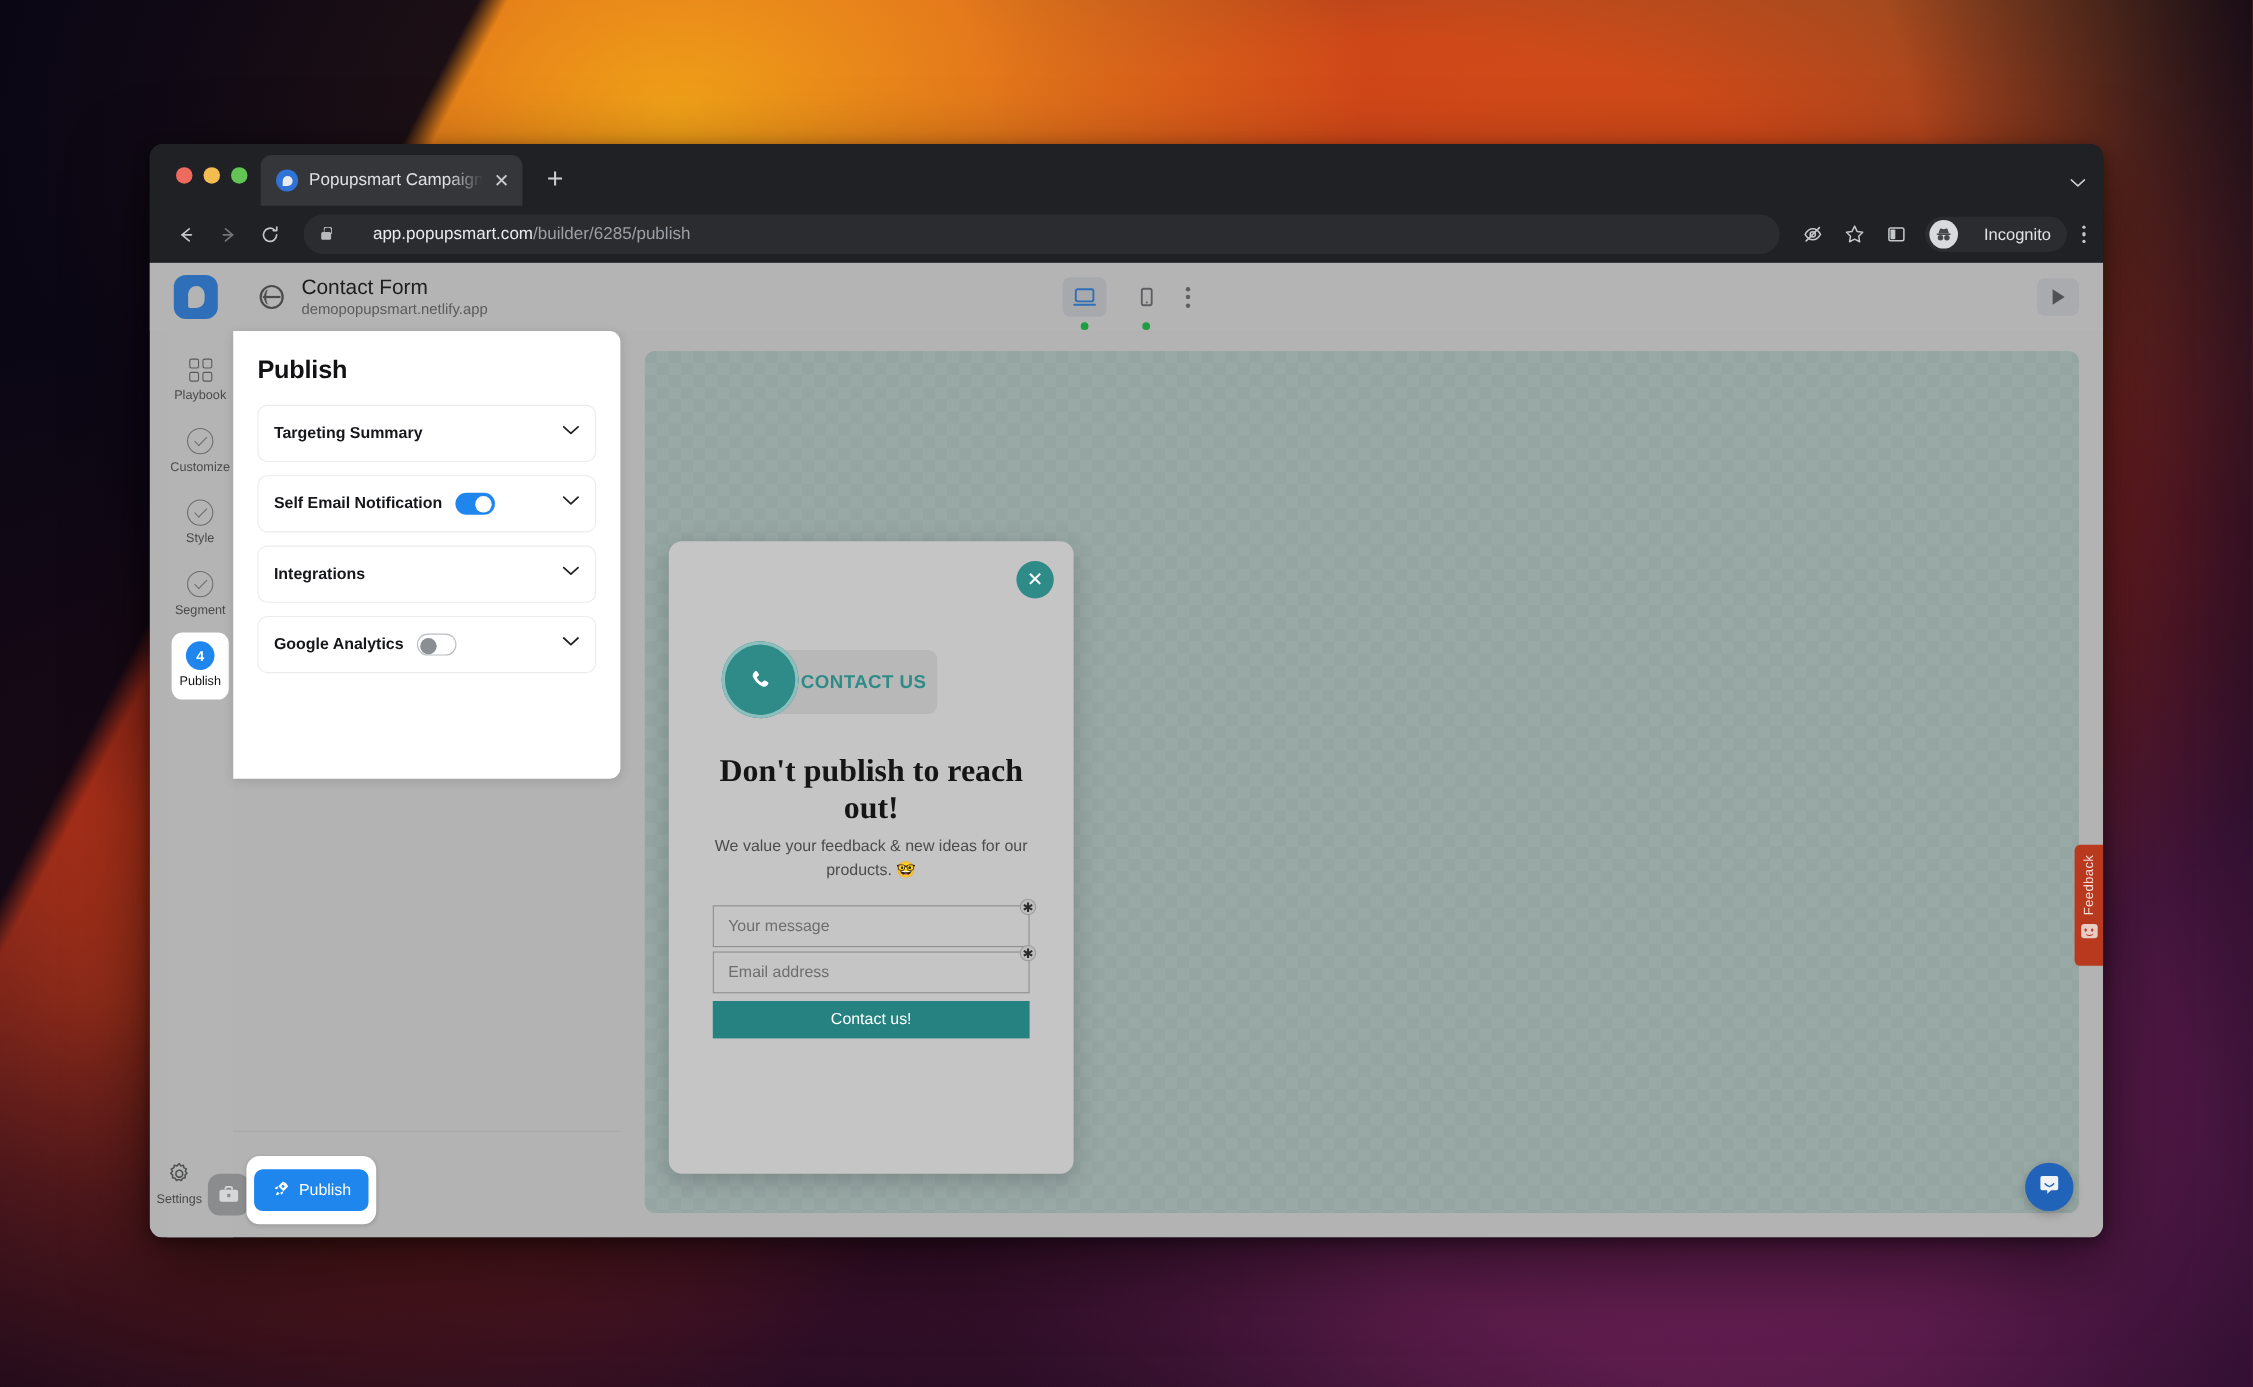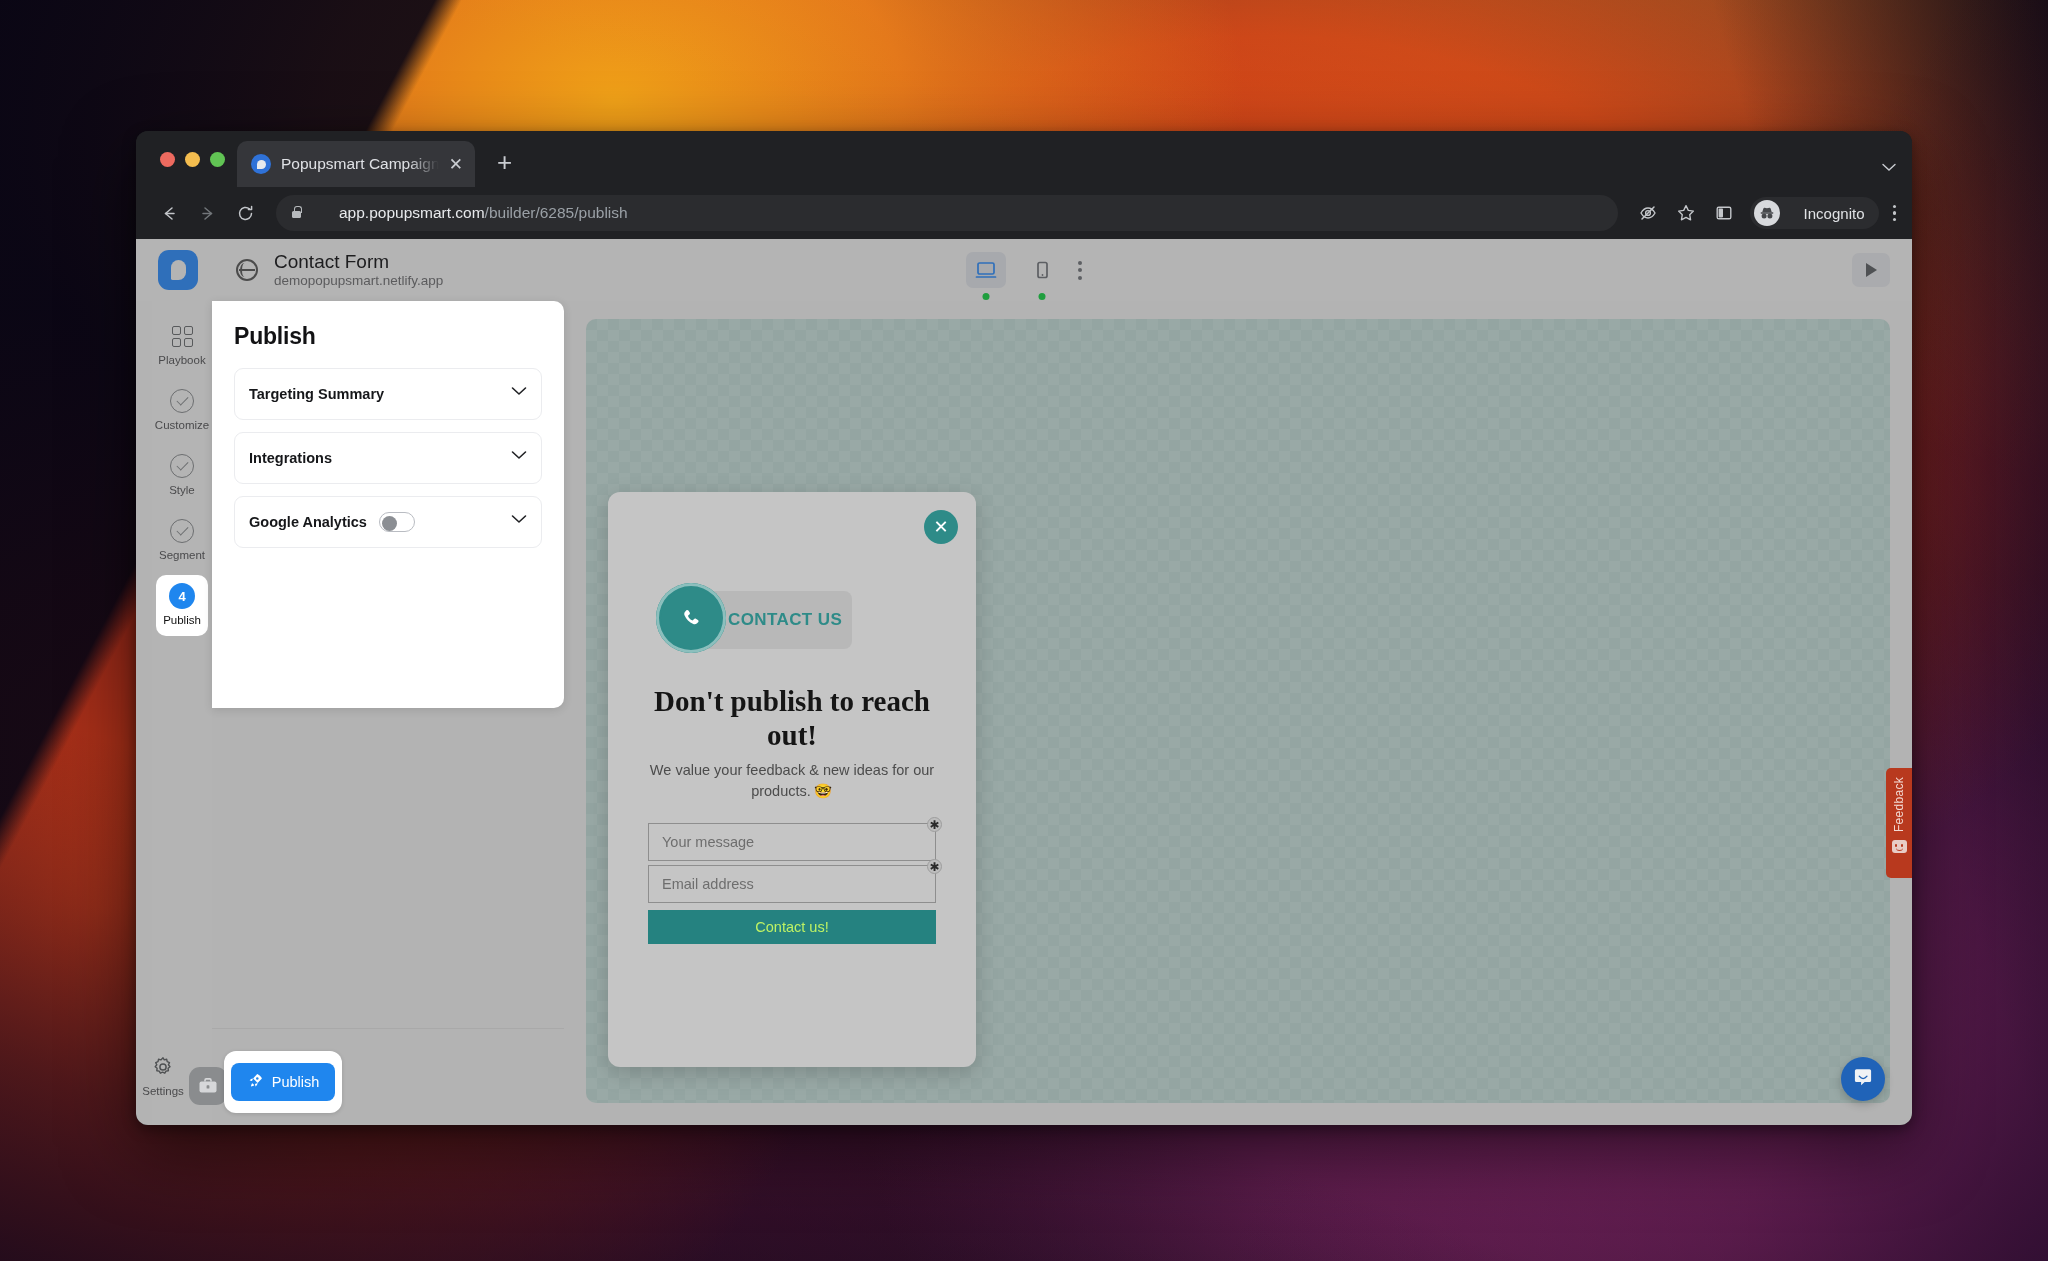--- a/index.html
+++ b/index.html
@@ -283,21 +283,21 @@
   }
   .field.f1 { top: 331px; }
   .field.f2 { top: 373px; }
   .req {
     position:absolute; right: -7px; top: -7px; width: 15px; height: 15px; border-radius: 50%;
     background: #bdbdbd; color: #2b2b2b; font-size: 12px; display:flex; align-items:center; justify-content:center;
     border: 1px solid #9d9d9d; line-height: 1;
   }
   .cta {
     position:absolute; left: 40px; top: 418px; width: 288px; height: 34px;
-    background: #258280; color: #bef264; font-size: 14.5px;
+    background: #258280; color: #ffffff; font-size: 14.5px;
     display:flex; align-items:center; justify-content:center;
   }
 
   
   .feedback {
     position: absolute; right: 0; top: 467px; width: 26px; height: 110px;
     background: #b8391e; border-radius: 5px 0 0 5px;
     display: flex; flex-direction: column; align-items: center; justify-content: flex-start;
     padding-top: 9px; gap: 8px; z-index: 30;
   }
@@ -528,20 +528,31 @@
           <div class="acc">
             <span class="acc-label">Targeting Summary</span>
             <span class="chev">
               <svg width="16" height="10" viewBox="0 0 16 10">
                   <path d="M1.5 2 L8 8 L14.5 2" stroke="#202124" stroke-width="1.6" fill="none" stroke-linecap="round" stroke-linejoin="round"></path>
                 </svg>
             </span>
           </div>
 
 
+          <div class="acc">
+            <span class="acc-label">Self Email Notification</span>
+            <span class="toggle on">
+                <span class="knob"></span>
+              </span>
+            <span class="chev">
+              <svg width="16" height="10" viewBox="0 0 16 10">
+                  <path d="M1.5 2 L8 8 L14.5 2" stroke="#202124" stroke-width="1.6" fill="none" stroke-linecap="round" stroke-linejoin="round"></path>
+                </svg>
+            </span>
+          </div>
 
           <div class="acc">
             <span class="acc-label">Integrations</span>
             <span class="chev">
               <svg width="16" height="10" viewBox="0 0 16 10">
                   <path d="M1.5 2 L8 8 L14.5 2" stroke="#202124" stroke-width="1.6" fill="none" stroke-linecap="round" stroke-linejoin="round"></path>
                 </svg>
             </span>
           </div>
 

